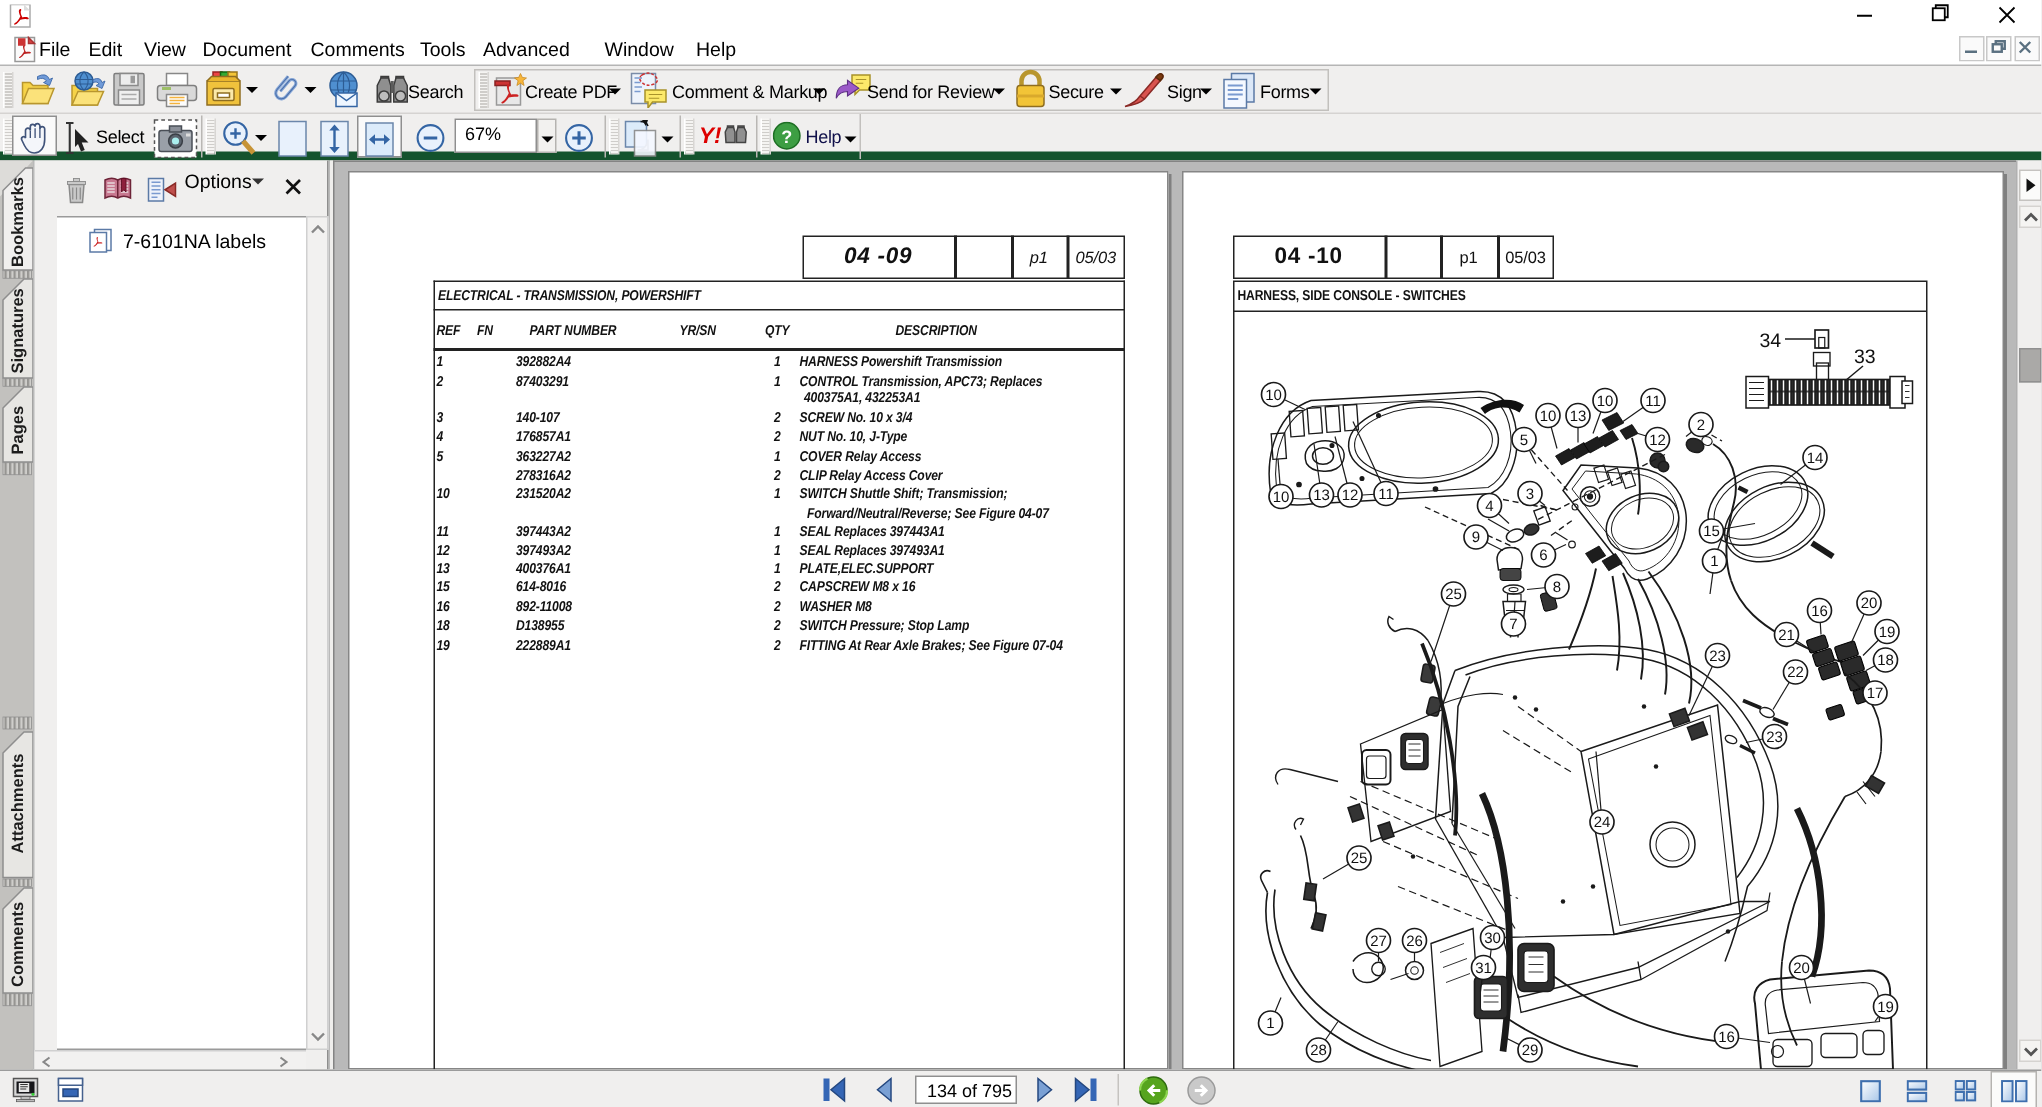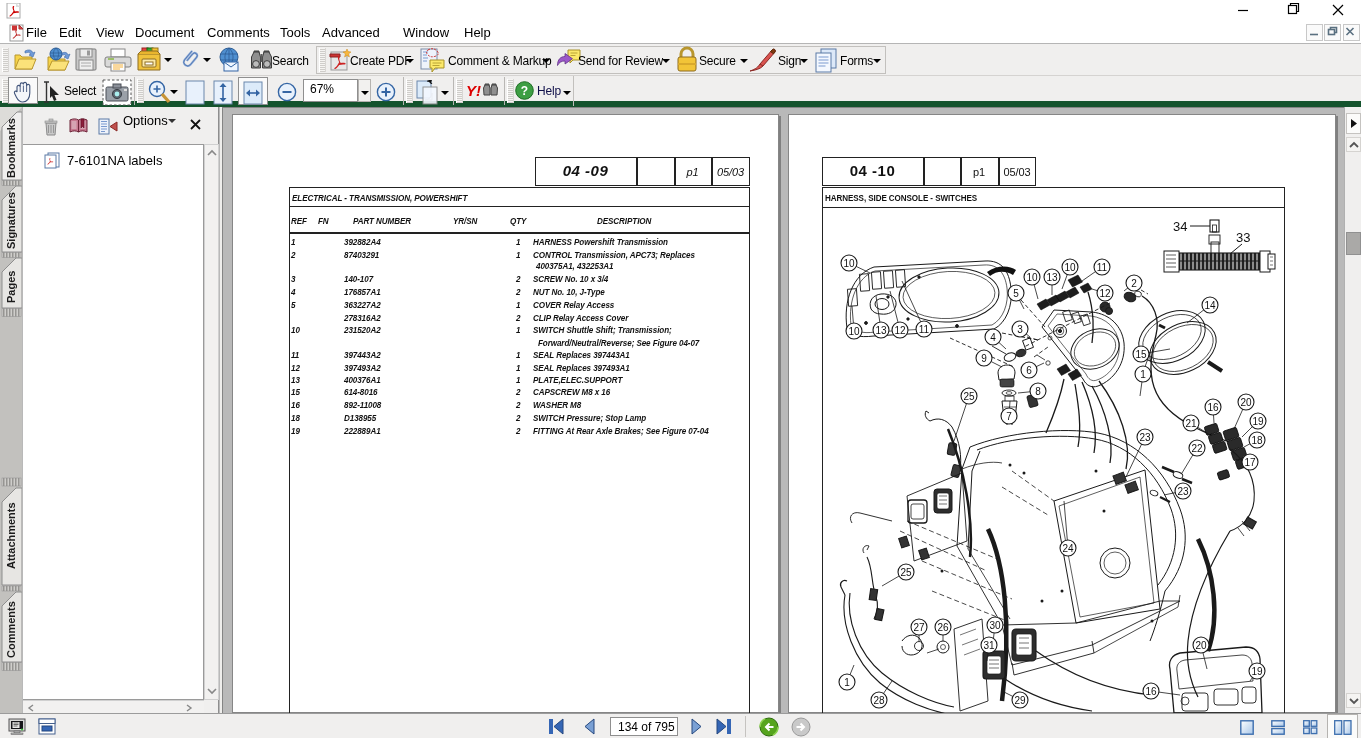--- a/index.html
+++ b/index.html
@@ -29,21 +29,21 @@
   border-right:4px solid transparent; border-top:4px solid #000; }
 
 
 #content { left:0; top:107px; width:1361px; height:606px; background:#b9b9b9; }
 
 
 #tabstrip { left:0; top:0; width:22px; height:606px; background:#c8c7c4; border-right:1px solid #8e8e8e;}
 
 
 #sidepanel { left:23px; top:0; width:196px; height:606px; background:#f0efee; border-right:1px solid #8e8e8e; }
-#panelwhite { left:0; top:37px; width:181px; height:556px; background:#fff;
+#panelwhite { left:15px; top:37px; width:181px; height:556px; background:#fff;
   border:1px solid #9a9a9a; border-left:none; }
 #pvscroll { left:181px; top:37px; width:15px; height:556px; background:#f2f1f0; border:1px solid #d0d0d0;}
 #phscroll { left:0; top:593px; width:181px; height:13px; background:#f2f1f0; border-top:1px solid #d0d0d0;}
 
 
 #docpane { left:222px; top:0; width:1122px; height:606px; background:#b9b9b9;
   border-left:1px solid #848484; border-top:1px solid #848484; overflow:hidden;}
 .page { position:absolute; top:6px; height:599px; background:#fff;
   border:1px solid #868686; box-shadow:2px 2px 0 rgba(60,60,60,.45); }
 #pageL { left:9px;  width:547px;font-style:italic; }

